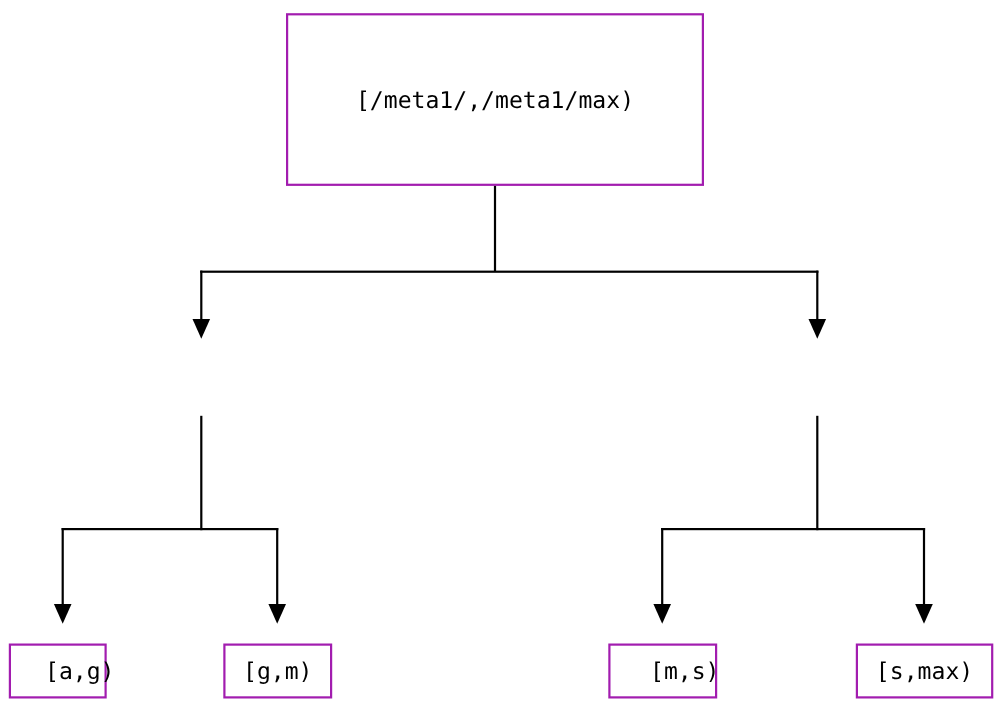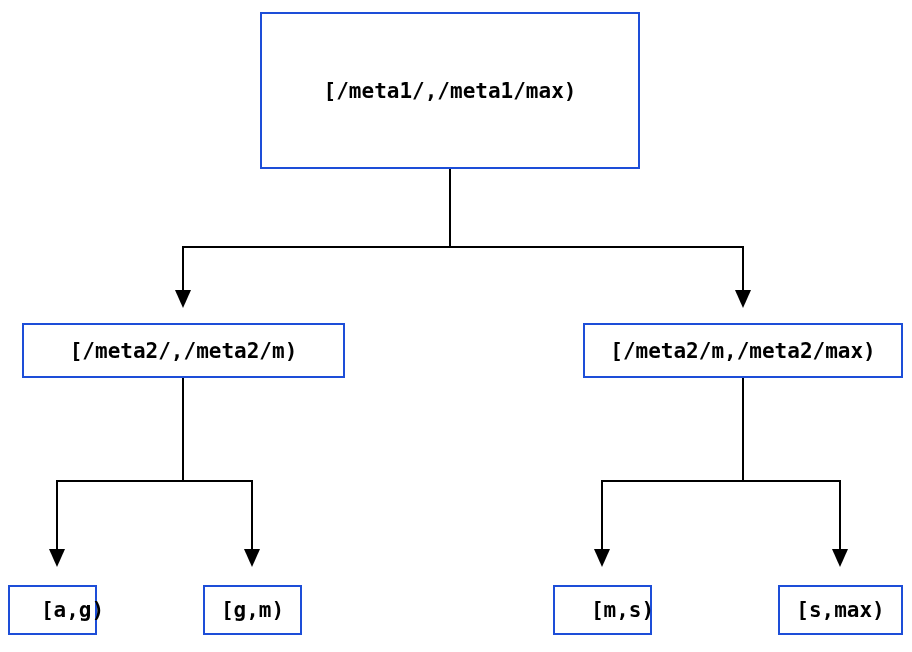--- a/index.html
+++ b/index.html
@@ -11,30 +11,29 @@
     position: relative;
     width: 912px;
     height: 652px;
     background: #ffffff;
     overflow: hidden;
     font-family: "DejaVu Sans Mono", "Liberation Mono", monospace;
   }
   .node {
     position: absolute;
     box-sizing: border-box;
-    border: 2px solid #1d4ed8;
+    border: 2px solid #a21caf;
     background: #ffffff;
     display: flex;
     align-items: center;
     justify-content: center;
     color: #000000;
     font-size: 21px;
     letter-spacing: 0;
     white-space: nowrap;
-    font-weight: bold;
   }
   .line {
     position: absolute;
     background: #000000;
   }
   .arrow {
     position: absolute;
     width: 0;
     height: 0;
     border-left: 8px solid transparent;
@@ -44,27 +43,21 @@
 </style>
 </head>
 <body>
 
 <div class="canvas">
 
   <div class="node" style="left:260px; top:12px; width:380px; height:157px;">
     <span>[/meta1/,/meta1/max)</span>
   </div>
 
-  <div class="node" style="left:22px; top:323px; width:323px; height:55px;">
-    <span>[/meta2/,/meta2/m)</span>
-  </div>
 
-  <div class="node" style="left:583px; top:323px; width:320px; height:55px;">
-    <span>[/meta2/m,/meta2/max)</span>
-  </div>
 
   <div class="node" style="left:8px; top:585px; width:89px; height:50px;padding-left:40px;">
     <span>[a,g)</span>
   </div>
 
   <div class="node" style="left:203px; top:585px; width:99px; height:50px;text-align:center;">
     <span>[g,m)</span>
   </div>
 
   <div class="node" style="left:553px; top:585px; width:99px; height:50px;padding-left:40px;">

